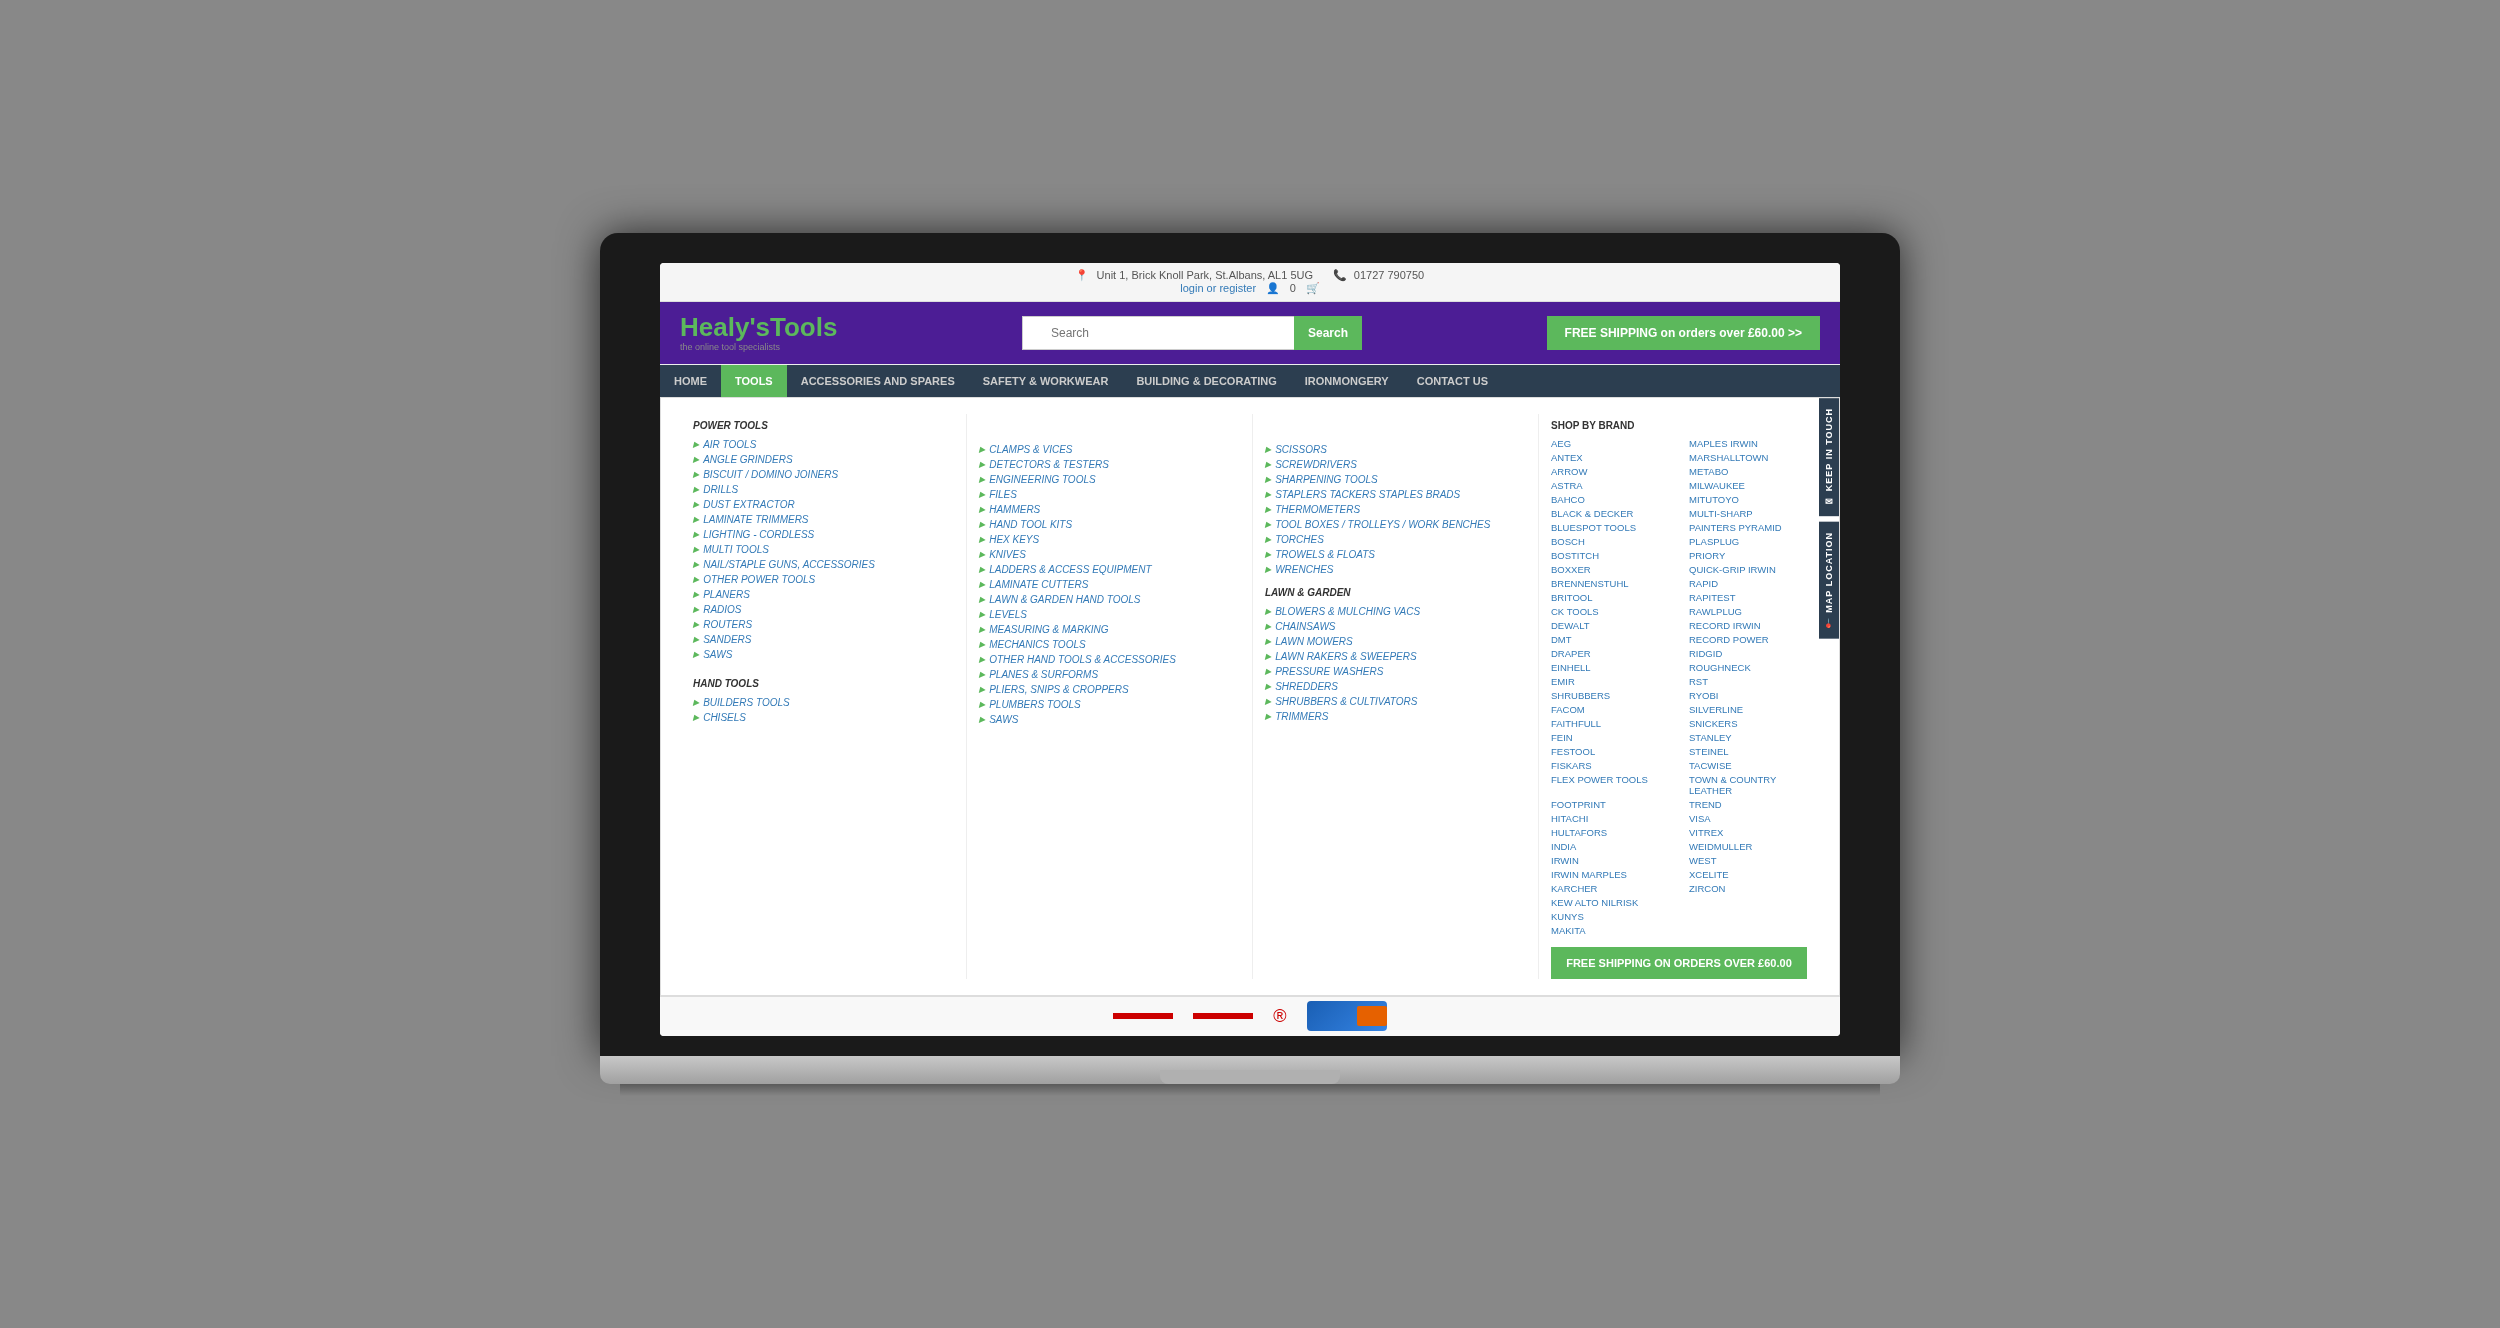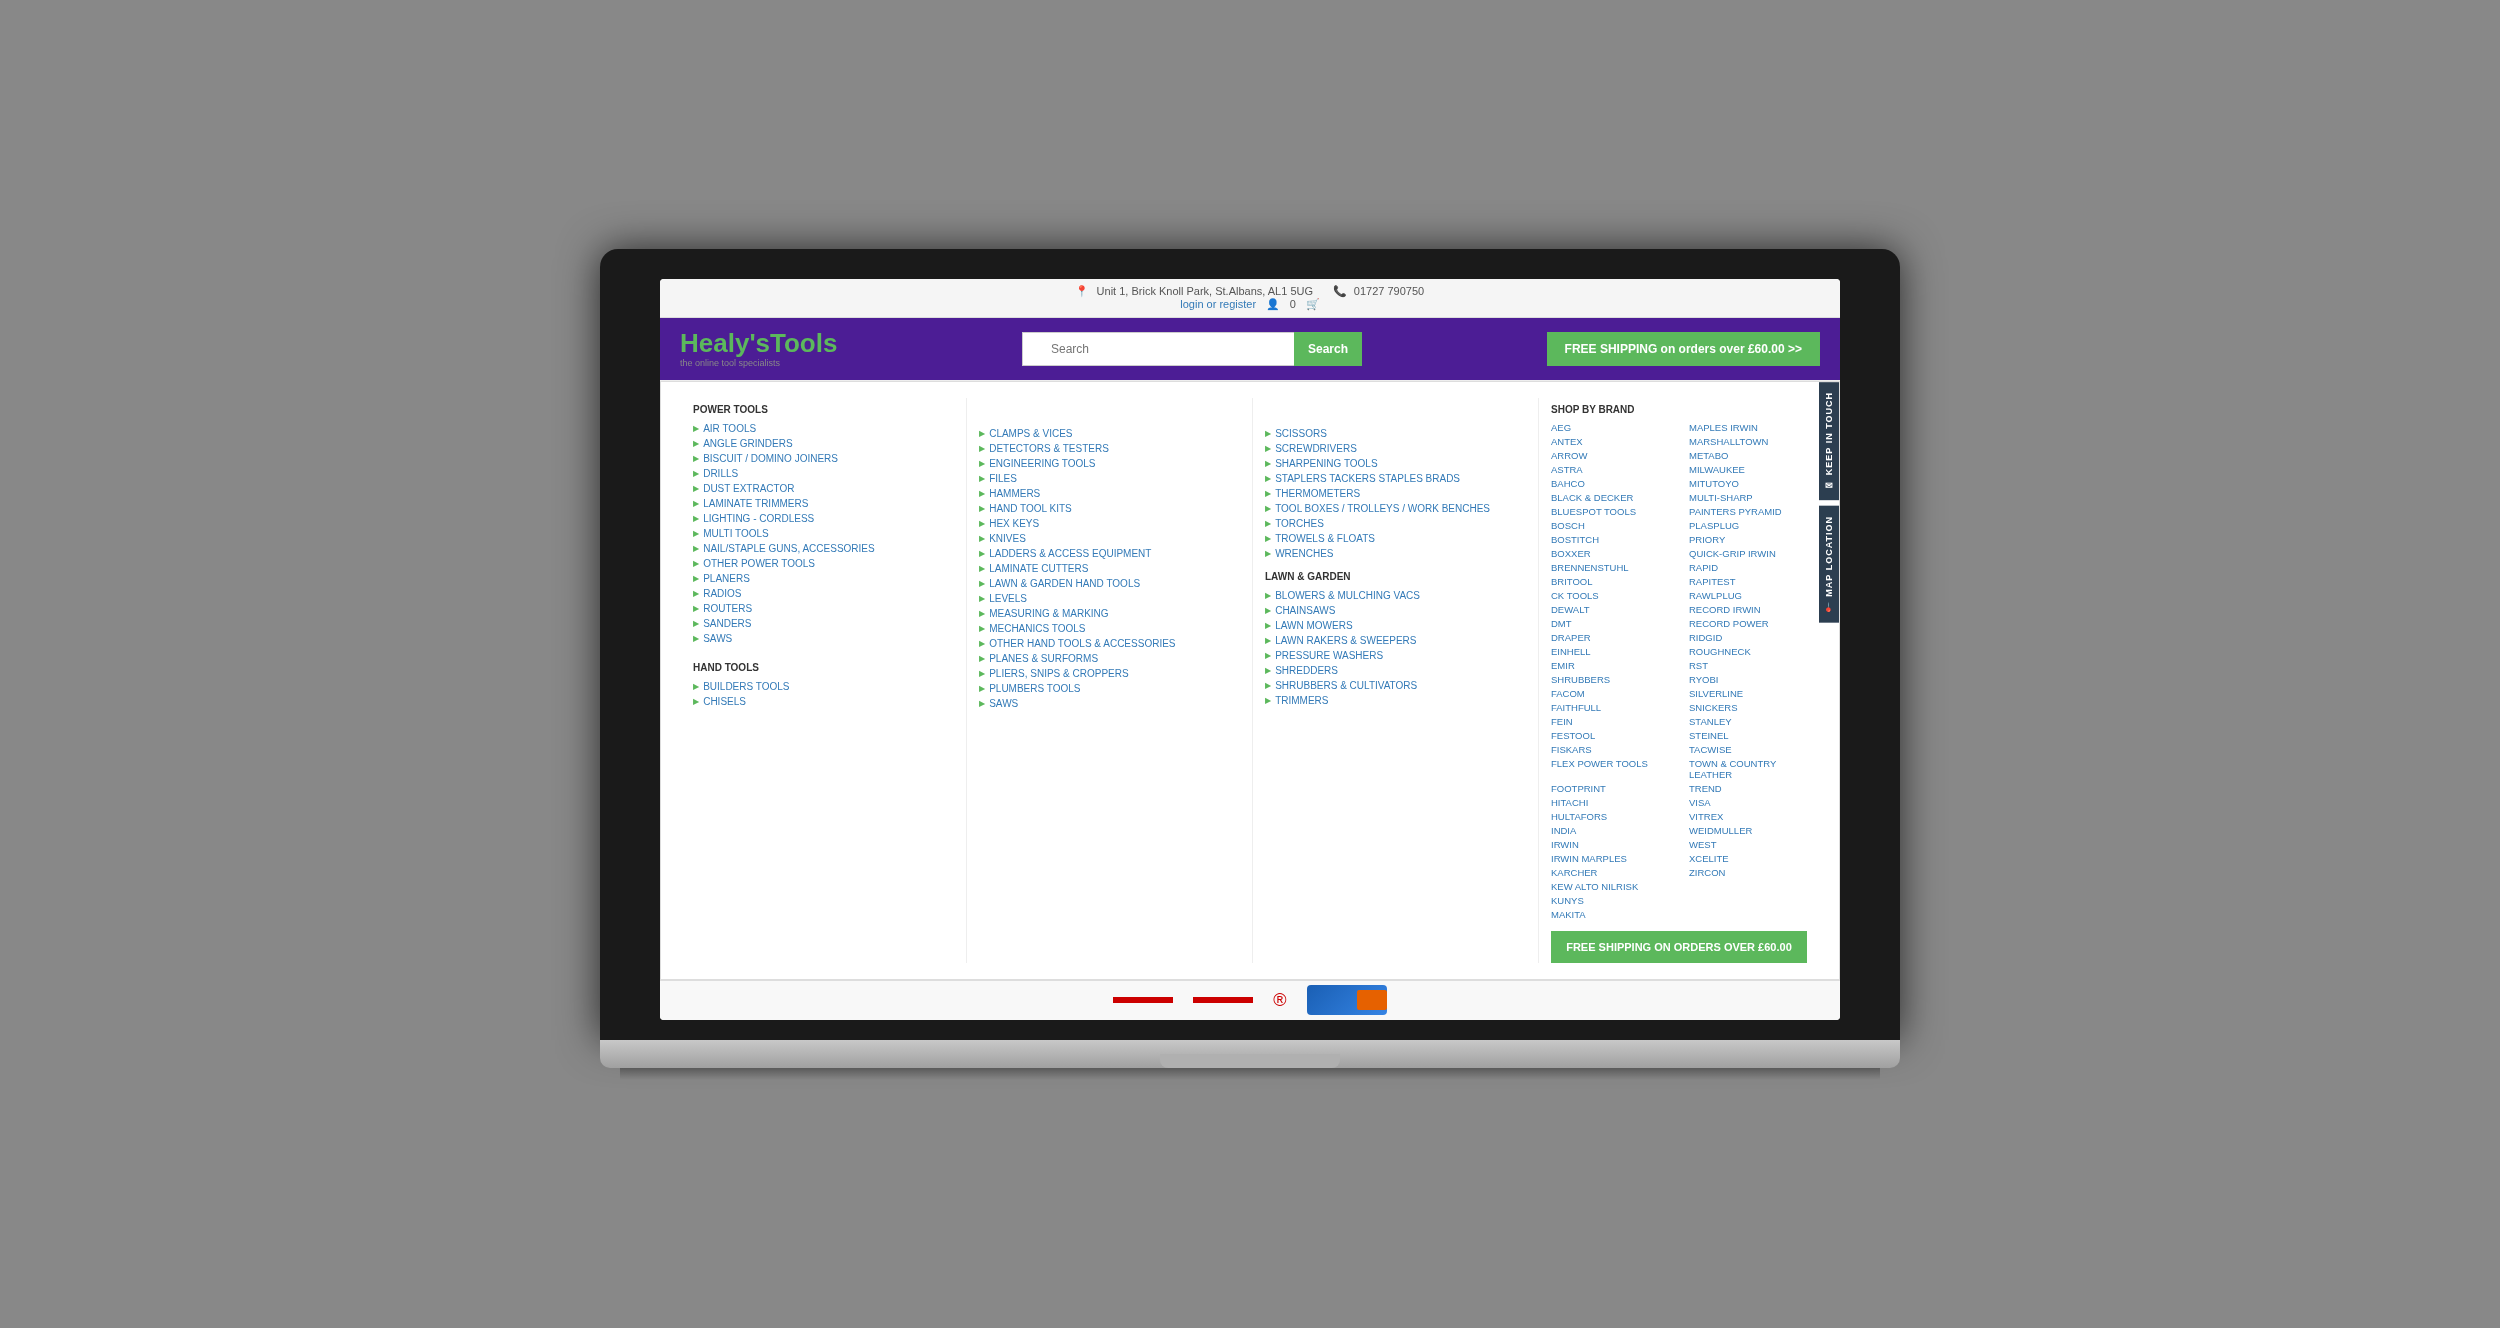--- a/index.html
+++ b/index.html
@@ -186,20 +186,21 @@
       gap: 0;
       font-size: 10px;
       min-height: 420px;
       position: relative;
     }
 
     .menu-col {
       flex: 1;
       padding: 0 12px;
       border-right: 1px solid #eee;
+      font-style: italic;
     }
     .menu-col:last-child { border-right: none; }
 
     .menu-section-title {
       font-weight: bold;
       font-size: 10px;
       color: #333;
       text-transform: uppercase;
       margin-bottom: 6px;
       margin-top: 6px;
@@ -335,20 +336,29 @@
           <div class="search-wrapper">
             <span class="search-icon-inner">🔍</span>
             <input class="search-input" type="text" placeholder="Search" style="">
           </div>
           <button class="search-btn">Search</button>
         </div>
 
         <button class="free-shipping-btn">FREE SHIPPING on orders over £60.00 &gt;&gt;</button>
       </div>
 
+      <nav class="main-nav">
+        <div class="nav-item">HOME</div>
+        <div class="nav-item active">TOOLS</div>
+        <div class="nav-item">ACCESSORIES AND SPARES</div>
+        <div class="nav-item">SAFETY &amp; WORKWEAR</div>
+        <div class="nav-item">BUILDING &amp; DECORATING</div>
+        <div class="nav-item">IRONMONGERY</div>
+        <div class="nav-item">CONTACT US</div>
+      </nav>
 
       <div class="mega-menu" style="position:relative;">
 
         <div class="menu-col">
           <div class="menu-section-title">POWER TOOLS</div>
           <div class="menu-item">
               <span class="menu-arrow">▶</span>
               <span>AIR TOOLS</span>
             </div>
           <div class="menu-item">

